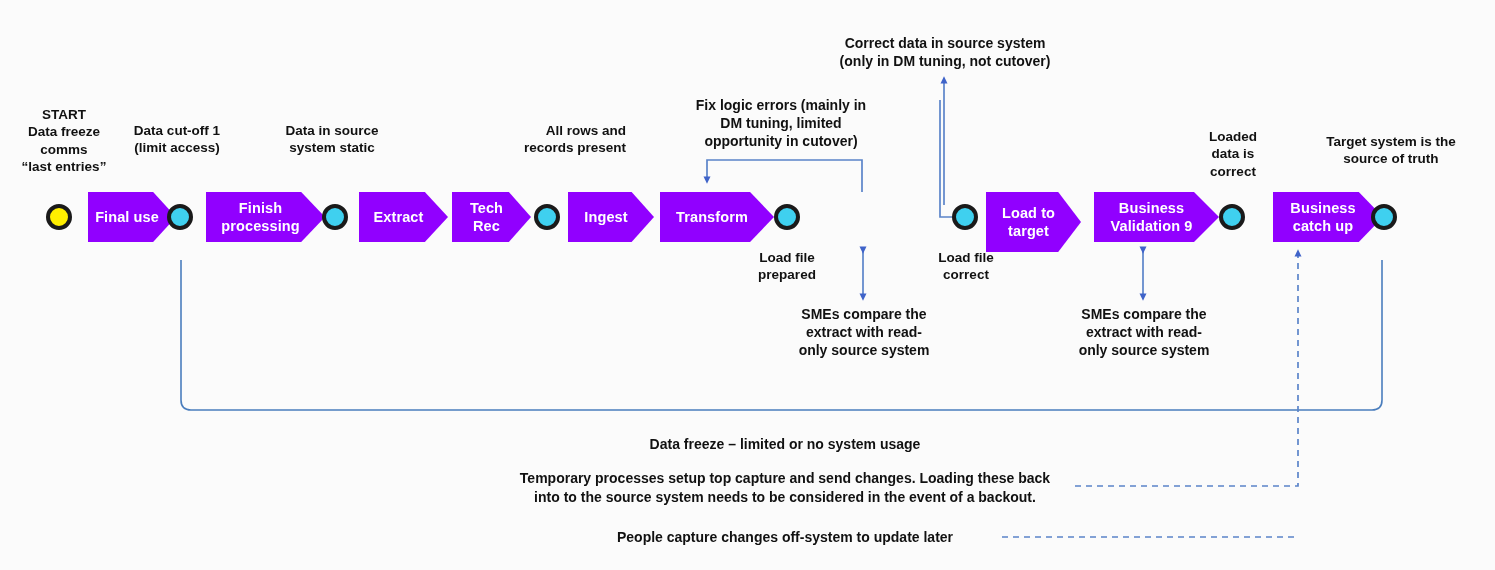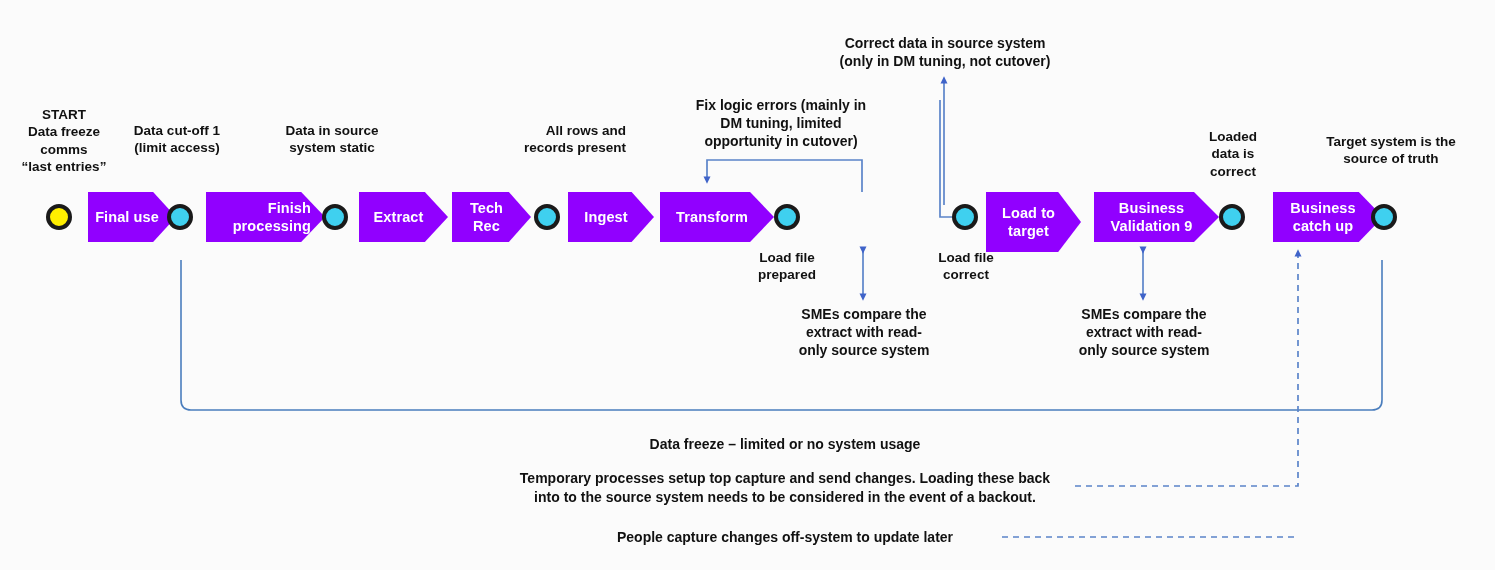--- a/index.html
+++ b/index.html
@@ -103,21 +103,21 @@
     </g>
   </svg>
 
   <div class="chev" style="left:88px;top:192px;width:88px;height:50px;
               clip-path:polygon(0 0, 74% 0, 100% 50%, 74% 100%, 0 100%);">
     <span>Final
 use</span>
   </div>
 
   <div class="chev" style="left:206px;top:192px;width:119px;height:50px;
-              clip-path:polygon(0 0, 80% 0, 100% 50%, 80% 100%, 0 100%);text-align:right;">
+              clip-path:polygon(0 0, 80% 0, 100% 50%, 80% 100%, 0 100%);">
     <span>Finish
 processing</span>
   </div>
 
   <div class="chev" style="left:359px;top:192px;width:89px;height:50px;
               clip-path:polygon(0 0, 74% 0, 100% 50%, 74% 100%, 0 100%);">
     <span>Extract</span>
   </div>
 
   <div class="chev" style="left:452px;top:192px;width:79px;height:50px;

